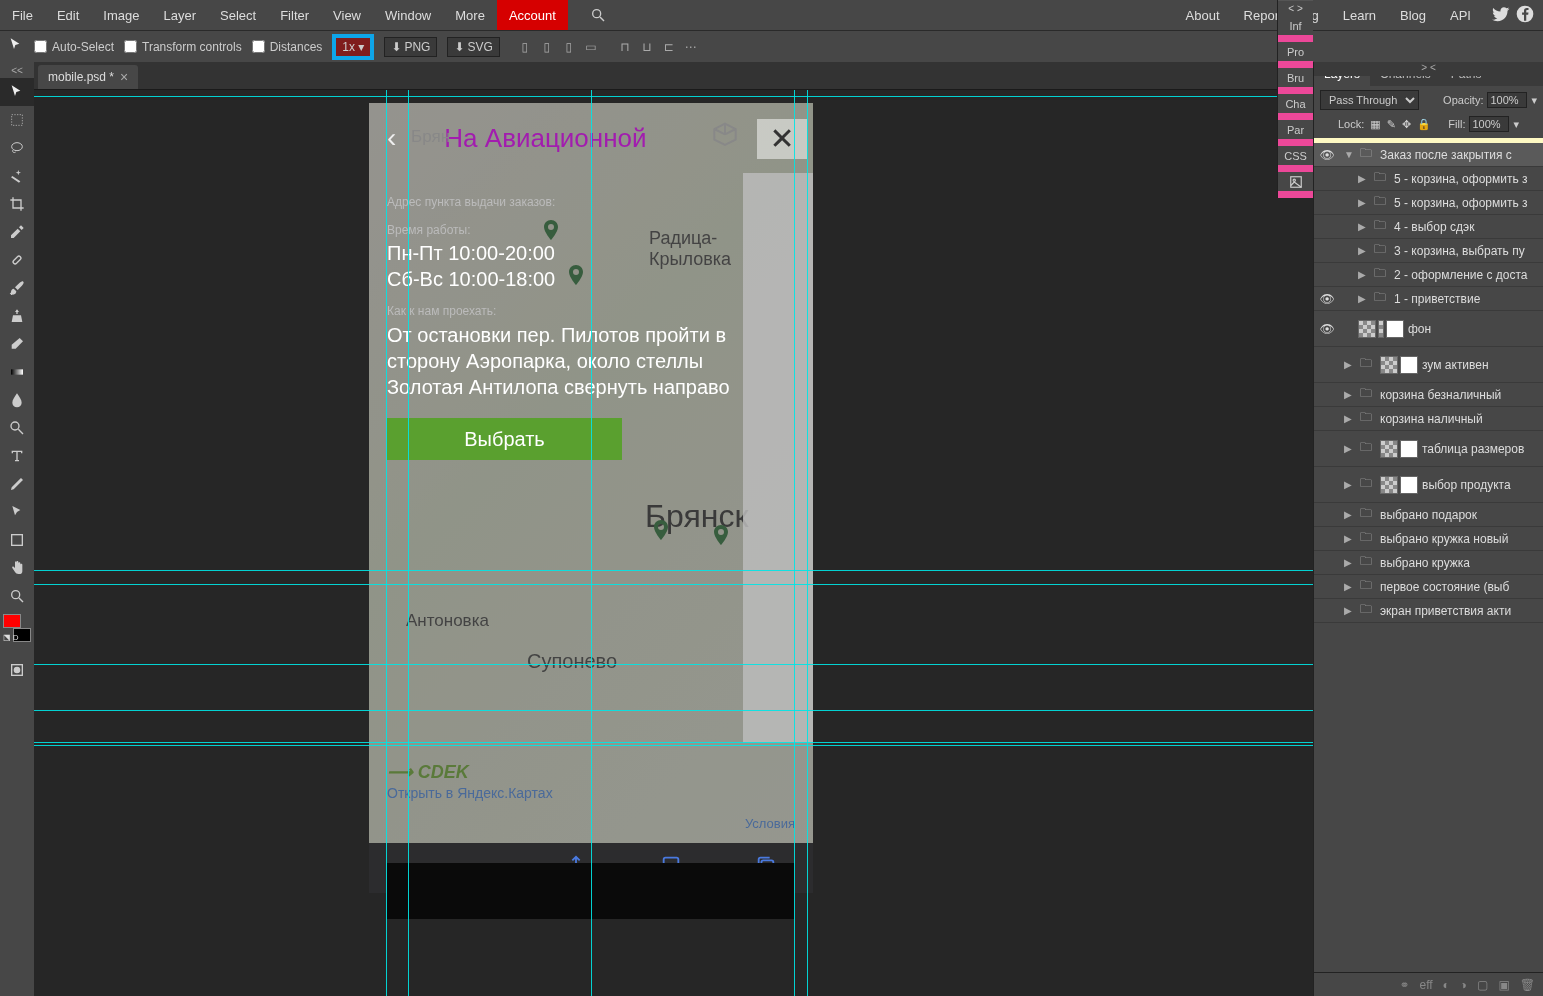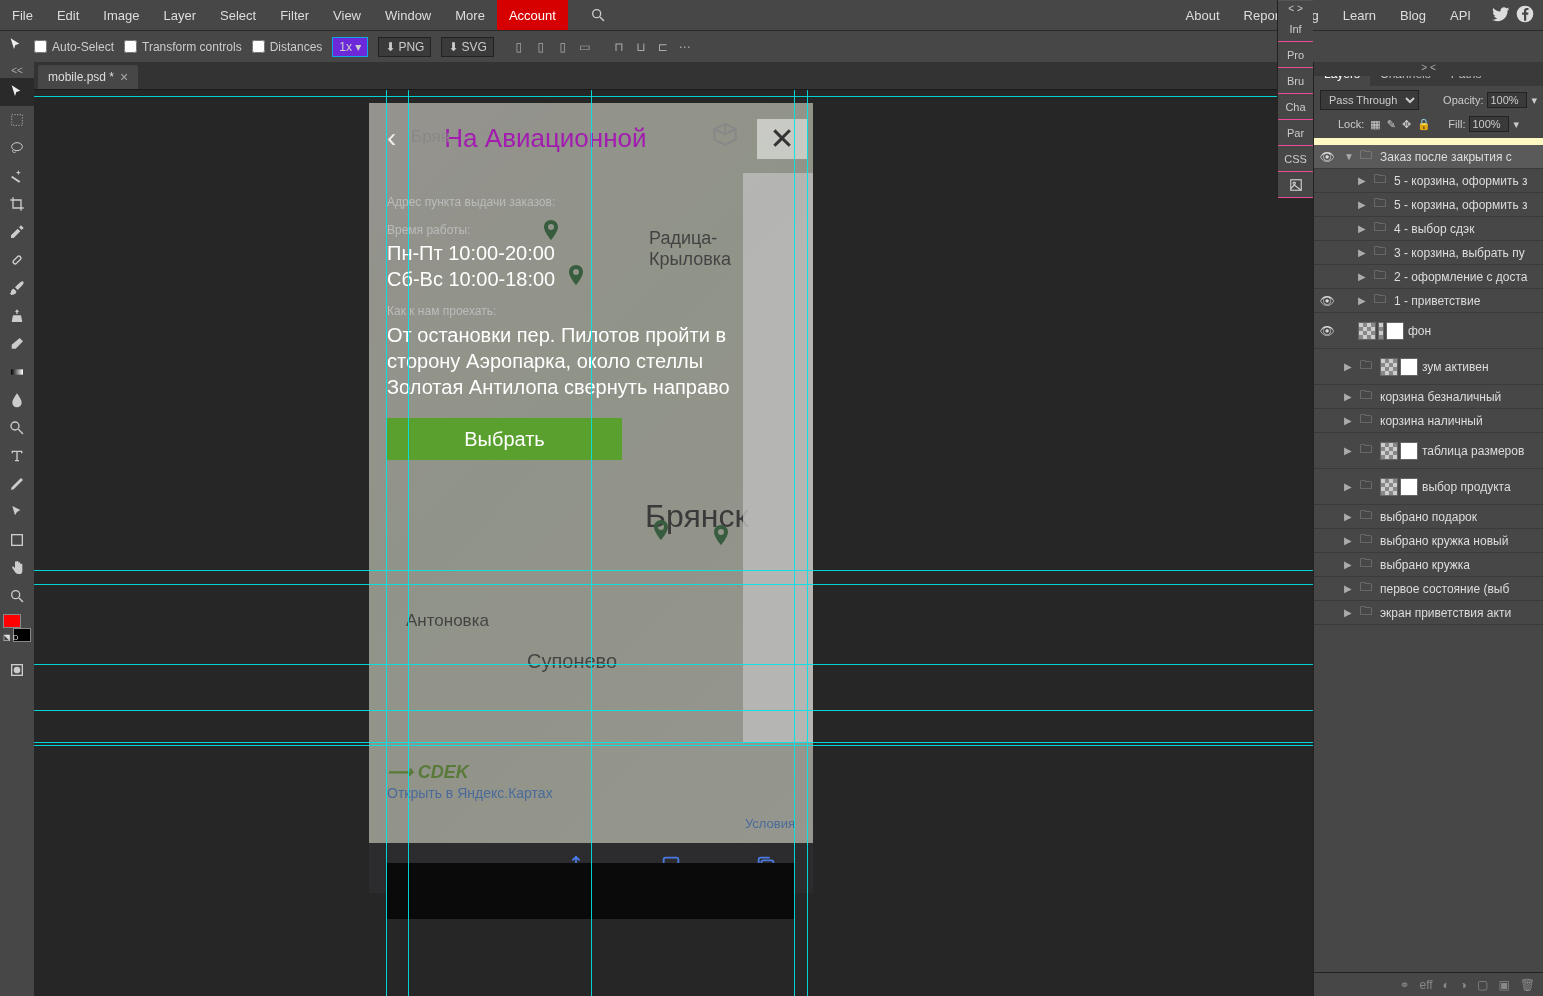--- a/index.html
+++ b/index.html
@@ -12,21 +12,21 @@
 .menubar .menu-item.account { background: #d60000; color: #fff; }
 .menubar .spacer { flex: 1; }
 .menubar .menu-right { display: flex; align-items: center; }
 .menubar .search-icon { margin: 0 10px; color: #ccc; }
 .menubar .social { display: flex; align-items: center; gap: 4px; margin: 0 8px; }
 
 
 .optionsbar { height: 32px; background: #474747; border-top: 1px solid #2a2a2a; display: flex; align-items: center; font-size: 12px; padding: 0 8px; gap: 10px; }
 .optionsbar .cursor-icon { color: #eee; }
 .optionsbar label { display: flex; align-items: center; gap: 5px; color: #ccc; }
-.optionsbar .zoom-select { background: #6d28d9; color: #ccc; padding: 2px 6px; border: 1px solid #0ea5e9; }
+.optionsbar .zoom-select { background: #7f1d1d; color: #ccc; padding: 2px 6px; border: 4px solid #0ea5e9; }
 .optionsbar .export-btn { background: #3a3a3a; border: 1px solid #222; padding: 2px 6px; color: #ccc; display: flex; align-items: center; gap: 3px; }
 .optionsbar .align-group { display: flex; gap: 4px; margin-left: 6px; }
 .optionsbar .align-btn { width: 18px; height: 18px; display: flex; align-items: center; justify-content: center; color: #aaa; }
 
 
 .tabbar { height: 28px; background: #333; display: flex; align-items: flex-end; padding-left: 38px; border-bottom: 1px solid #1a1a1a; }
 .tab { background: #474747; color: #ddd; padding: 4px 10px; font-size: 12px; border-radius: 3px 3px 0 0; display: flex; align-items: center; gap: 6px; }
 .tab .close { color: #aaa; font-size: 14px; }
 
 
@@ -70,34 +70,34 @@
 .mock-cdek .yandex { color: #4a6a9a; font-size: 14px; }
 .mock-nav { position: absolute; left: 0; right: 0; bottom: 0; height: 50px; background: #2c2c2e; display: flex; align-items: center; justify-content: space-around; }
 .mock-nav span { color: #4a7ae0; font-size: 22px; }
 .mock-conditions { position: absolute; right: 18px; bottom: 62px; color: #4a6a9a; font-size: 13px; }
 .mock-black-bar { position: absolute; left: 18px; right: 18px; bottom: -84px; height: 60px; background: #111; }
 
 
 .rightside { position: absolute; right: 0; top: 62px; width: 230px; bottom: 0; background: #474747; display: flex; flex-direction: column; font-size: 12px; border-left: 1px solid #222;}
 .mini-panel { position: absolute; right: 230px; top: 0; width: 36px; background: #474747; border-left: 1px solid #222; }
 .mini-panel .mini-head { font-size: 10px; text-align: center; color: #ccc; padding: 2px 0; border-top:1px solid #555;}
-.mini-item { height: 26px; display: flex; align-items: center; justify-content: center; font-size: 11px; color: #ccc; border-bottom: 1px solid #ec4899; }
+.mini-item { height: 26px; display: flex; align-items: center; justify-content: center; font-size: 11px; color: #ccc; border-bottom: 7px solid #ec4899; }
 
 .panel-group-top { flex: 0 0 auto; border-bottom: 1px solid #222; }
 .panel-tabs { display: flex; background: #3a3a3a; }
 .panel-tab { padding: 5px 10px; color: #bbb; cursor: pointer; font-size: 12px;}
 .panel-tab.active { background: #474747; color: #fff; }
 .panel-body { padding: 6px; min-height: 120px; }
 
 .layers-panel { flex: 1; display: flex; flex-direction: column; overflow: hidden; }
 .layers-opts { display: flex; align-items: center; padding: 4px 6px; gap: 6px; }
 .layers-opts select { background: #3a3a3a; color: #ccc; border: 1px solid #222; font-size: 11px; padding: 2px 4px; }
 .layers-opts .opacity { margin-left: auto; font-size: 11px; color: #ccc; display: flex; align-items: center; gap: 4px; }
 .layers-opts .opacity input { width: 40px; background: #3a3a3a; color: #ccc; border: 1px solid #222; font-size: 11px; padding: 1px 2px; }
-.lock-row { display: flex; align-items: center; padding: 2px 24px 6px; gap: 6px; font-size: 11px; border-bottom: 7px solid #fef9c3;}
+.lock-row { display: flex; align-items: center; padding: 2px 24px 6px; gap: 6px; font-size: 11px; border-bottom: 5px solid #fef9c3;}
 .lock-row .fill { margin-left: auto; display: flex; align-items: center; gap: 4px; justify-content: flex-end; }
 .lock-row .fill input { width: 40px; background: #3a3a3a; color: #ccc; border: 1px solid #222; font-size: 11px; padding: 1px 2px; }
 
 .layer-list { flex: 1; overflow-y: auto; }
 .layer { display: flex; align-items: center; height: 24px; padding: 0 4px; border-bottom: 1px solid #3a3a3a; gap: 4px; }
 .layer.tall { height: 36px; }
 .layer.selected { background: #5a5a5a; }
 .layer .eye { width: 18px; text-align: center; color: #ddd; font-size: 12px; }
 .layer .eye.off { color: #555; }
 .layer .arrow { width: 12px; color: #aaa; font-size: 10px; }

